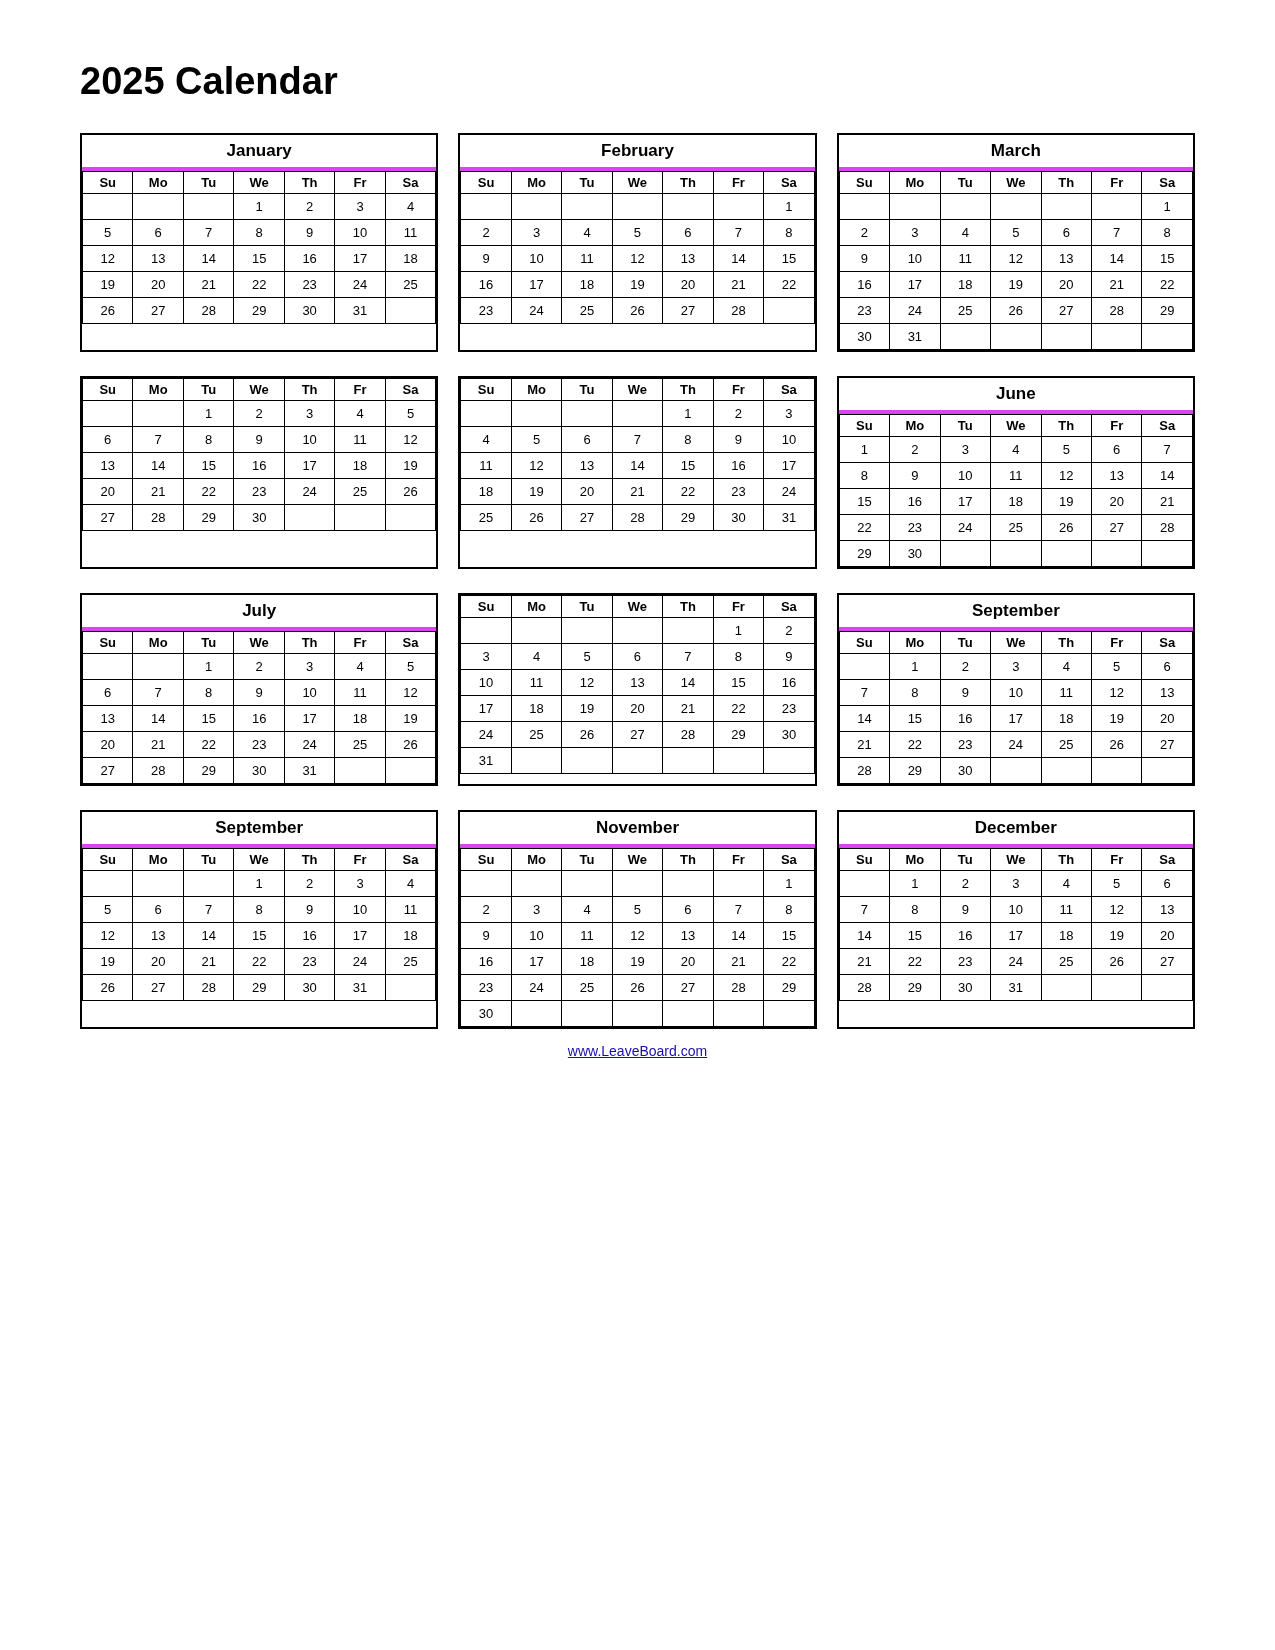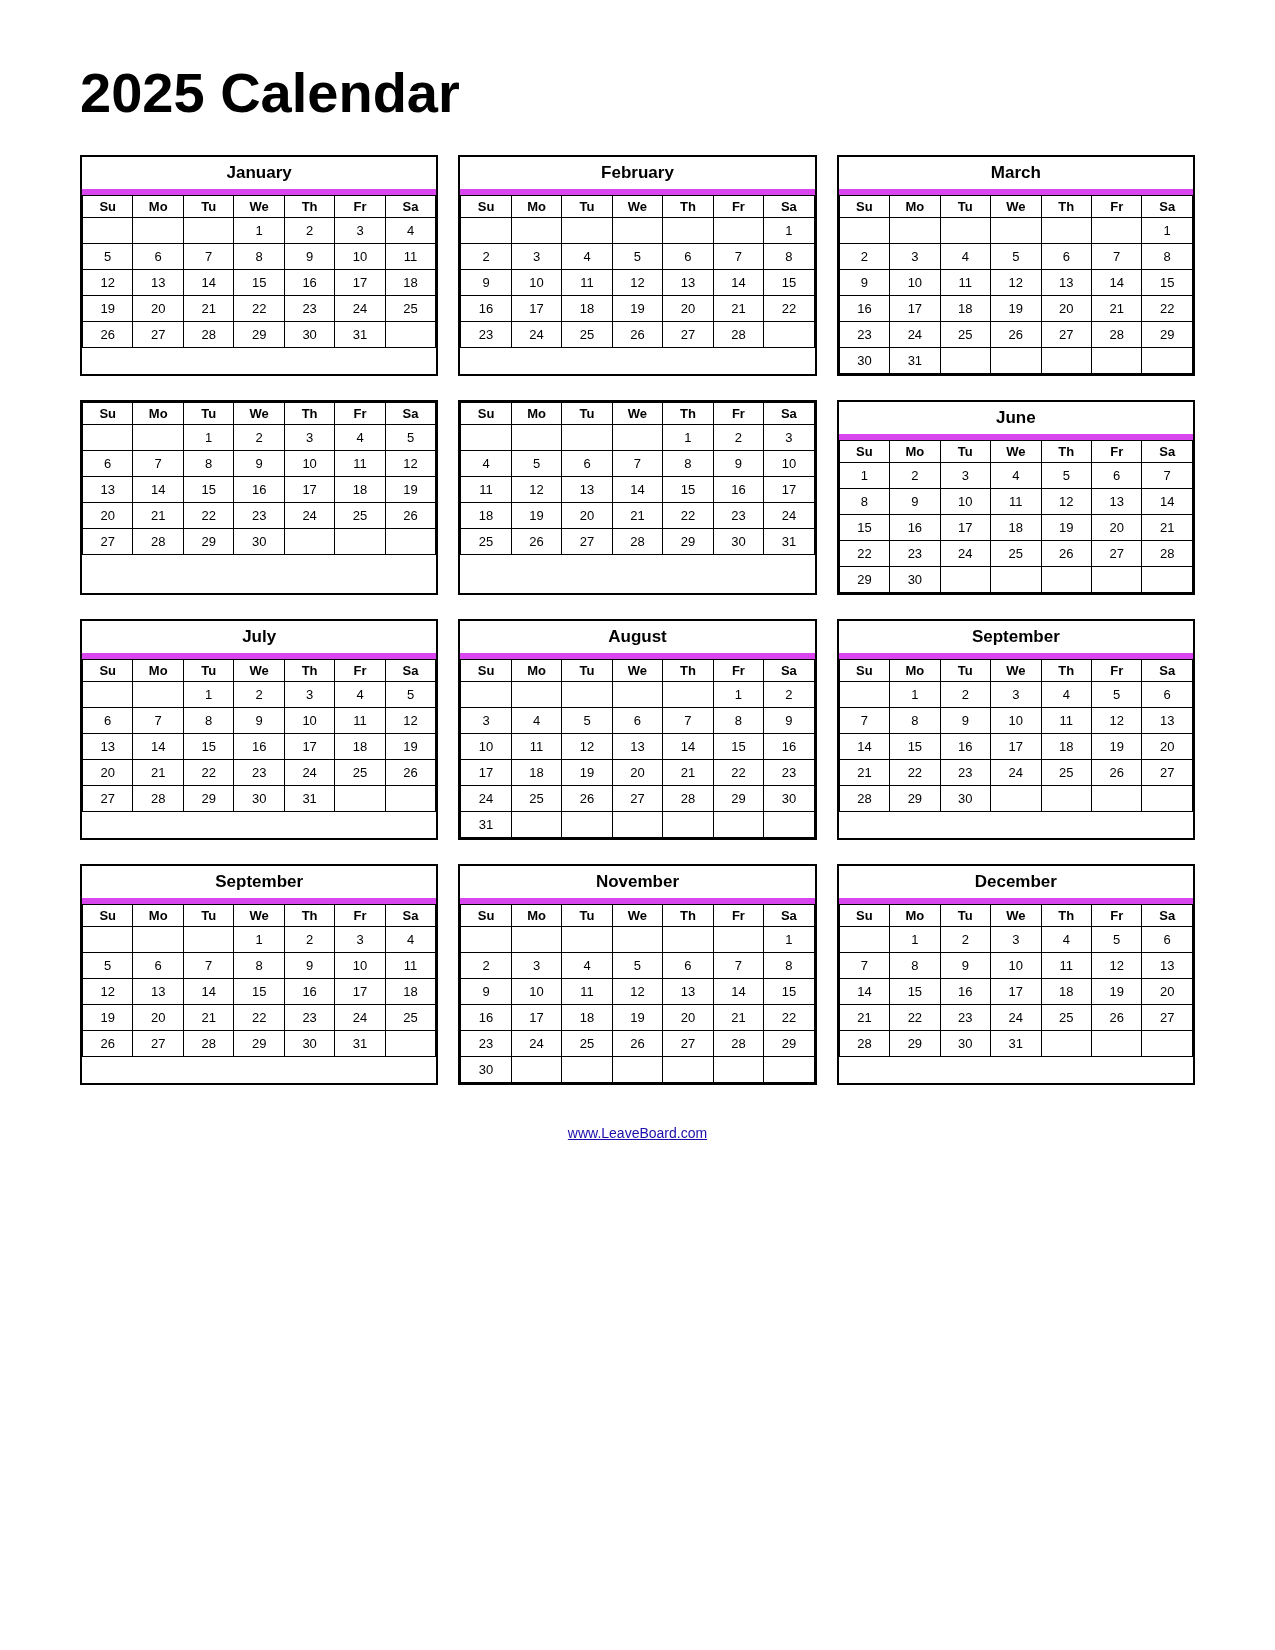--- a/index.html
+++ b/index.html
@@ -4,39 +4,39 @@
   <style>
     * { box-sizing: border-box; margin: 0; padding: 0; }
     body {
       background: #fff;
       font-family: Arial, sans-serif;
       width: 1275px;
       min-height: 1650px;
       padding: 60px 80px;
     }
     h1 {
-      font-size: 56px;
+      font-size: 38px;
       font-weight: bold;
       margin-bottom: 30px;
       color: #000;
     }
     .calendar-grid {
       display: grid;
       grid-template-columns: repeat(3, 1fr);
       gap: 24px 20px;
     }
     .month-block {
       border: 2px solid #000;
     }
     .month-title {
       text-align: center;
       font-weight: bold;
       font-size: 17px;
       padding: 6px 0;
-      border-bottom: 6px solid #d946ef;
+      border-bottom: 4px solid #d946ef;
       background: #fff;
     }
     .month-table {
       width: 100%;
       border-collapse: collapse;
     }
     .month-table th {
       border: 1px solid #000;
       text-align: center;
       font-size: 13px;
@@ -47,21 +47,21 @@
     .month-table td {
       border: 1px solid #000;
       text-align: center;
       font-size: 13px;
       padding: 4px 0;
       width: 14.28%;
       height: 26px;
     }
     .footer-link {
       text-align: center;
-      margin-top: 40px;
+      margin-top: 14px;
       font-size: 14px;
       color: #1a0dab;
       text-decoration: underline;
     }
   </style>
 </head>
 <body>
 
 <h1>2025 Calendar</h1>
 
@@ -508,21 +508,20 @@
             <td>29</td>
             <td>30</td>
             <td>31</td>
             <td></td>
             <td></td>
           </tr>
         </tbody>
       </table>
     </div>
     <div class="month-block">
-      <div class="month-title">August</div>
       <table class="month-table">
         <thead>
           <tr>
             <th>Su</th>
             <th>Mo</th>
             <th>Tu</th>
             <th>We</th>
             <th>Th</th>
             <th>Fr</th>
             <th>Sa</th>

